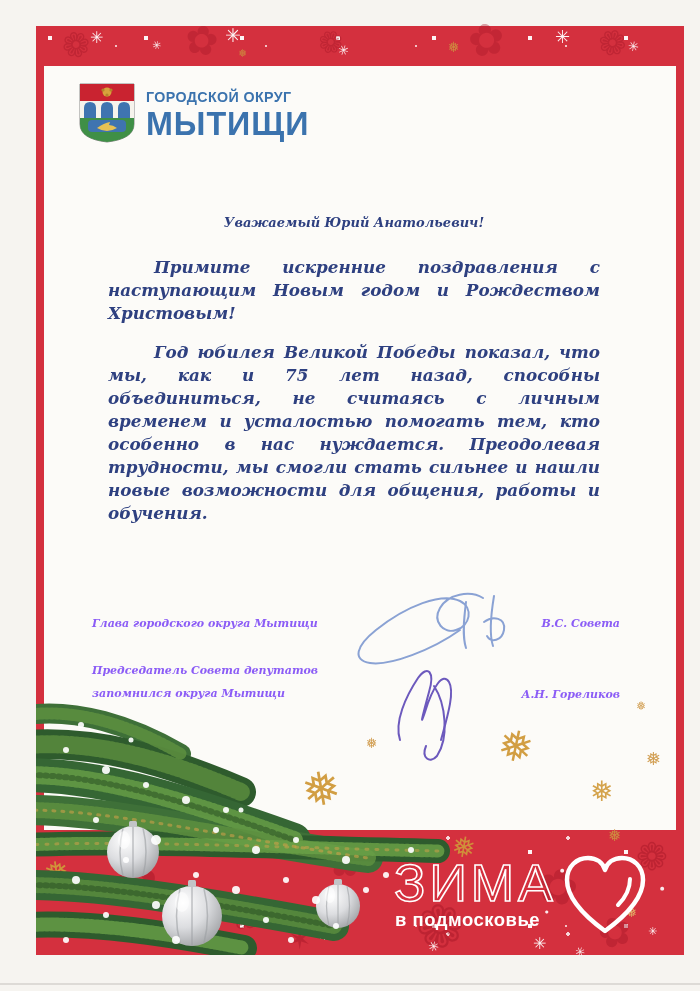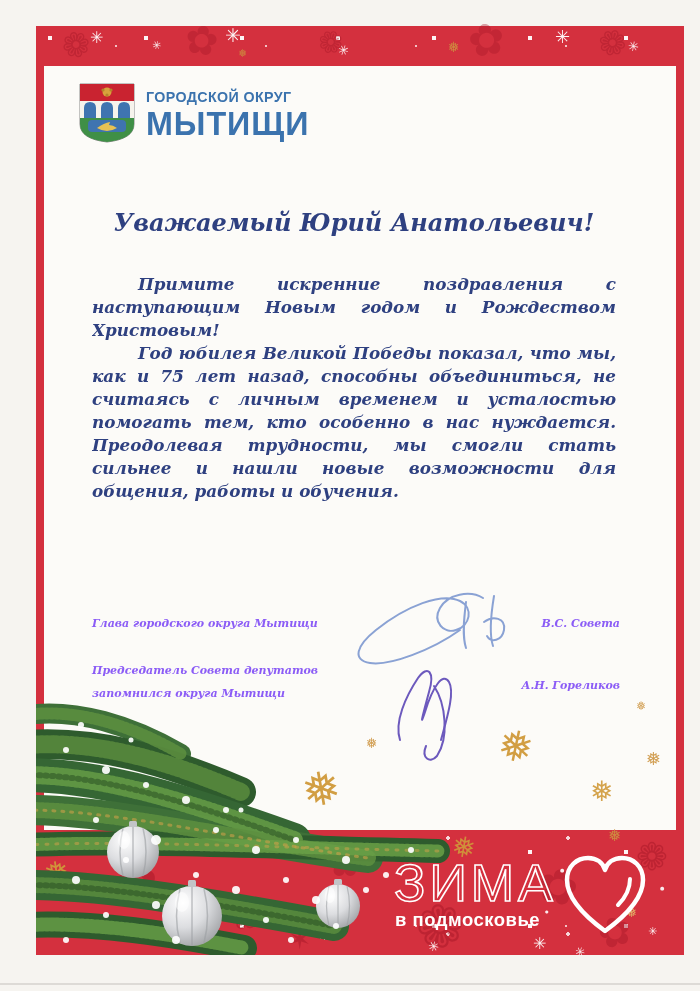--- a/index.html
+++ b/index.html
@@ -21,30 +21,30 @@
   .letterhead{position:absolute;left:78px;top:82px;z-index:3;display:flex;align-items:center;}
   .arms{width:58px;height:62px;}
   .org-name{margin-left:10px;color:#3b73ae;transform:scaleX(.95);transform-origin:left top;line-height:1;}
   .org-line1{font-weight:bold;font-size:15px;letter-spacing:.4px;margin-top:3px;}
   .org-line2{font-weight:bold;font-size:34px;letter-spacing:1px;margin-top:2px;}
 
   
   .content{position:absolute;left:92px;top:212px;width:524px;z-index:3;
     color:#2e4080;font-family:"DejaVu Serif","Liberation Serif",serif;
     font-style:italic;font-weight:bold;}
-  .salutation{text-align:center;font-size:24px;line-height:22px;margin-bottom:39px;}
+  .salutation{text-align:center;font-size:13px;line-height:22px;margin-bottom:6px;}
   .paras{font-size:16.8px;line-height:23px;text-align:justify;max-height:356px;overflow:hidden;}
-  .paras p{margin:0;text-indent:46px;}
+  .paras p{margin:16px;text-indent:46px;}
 
   .sig-block{position:absolute;left:92px;top:612px;width:528px;z-index:3;
     color:#8b5cf6;font-family:"DejaVu Serif","Liberation Serif",serif;
     font-style:italic;font-weight:bold;font-size:11px;line-height:23px;}
   .sig-row{display:flex;justify-content:space-between;}
   .sig-row2{margin-top:24px;}
-  .sig-name2{margin-top:15px;}
+  .sig-name2{margin-top:24px;}
 
   .ink{position:absolute;z-index:4;}
   .ink path{fill:none;stroke-linecap:round;}
 
   
   .decor-layer{position:absolute;left:0;top:0;width:700px;height:991px;z-index:4;pointer-events:none;}
   .flake{position:absolute;line-height:1;font-family:"DejaVu Sans",sans-serif;display:block;}
 
   .tree{position:absolute;left:36px;top:690px;z-index:5;}
   .winter-logo{position:absolute;left:394px;top:854px;z-index:6;}

